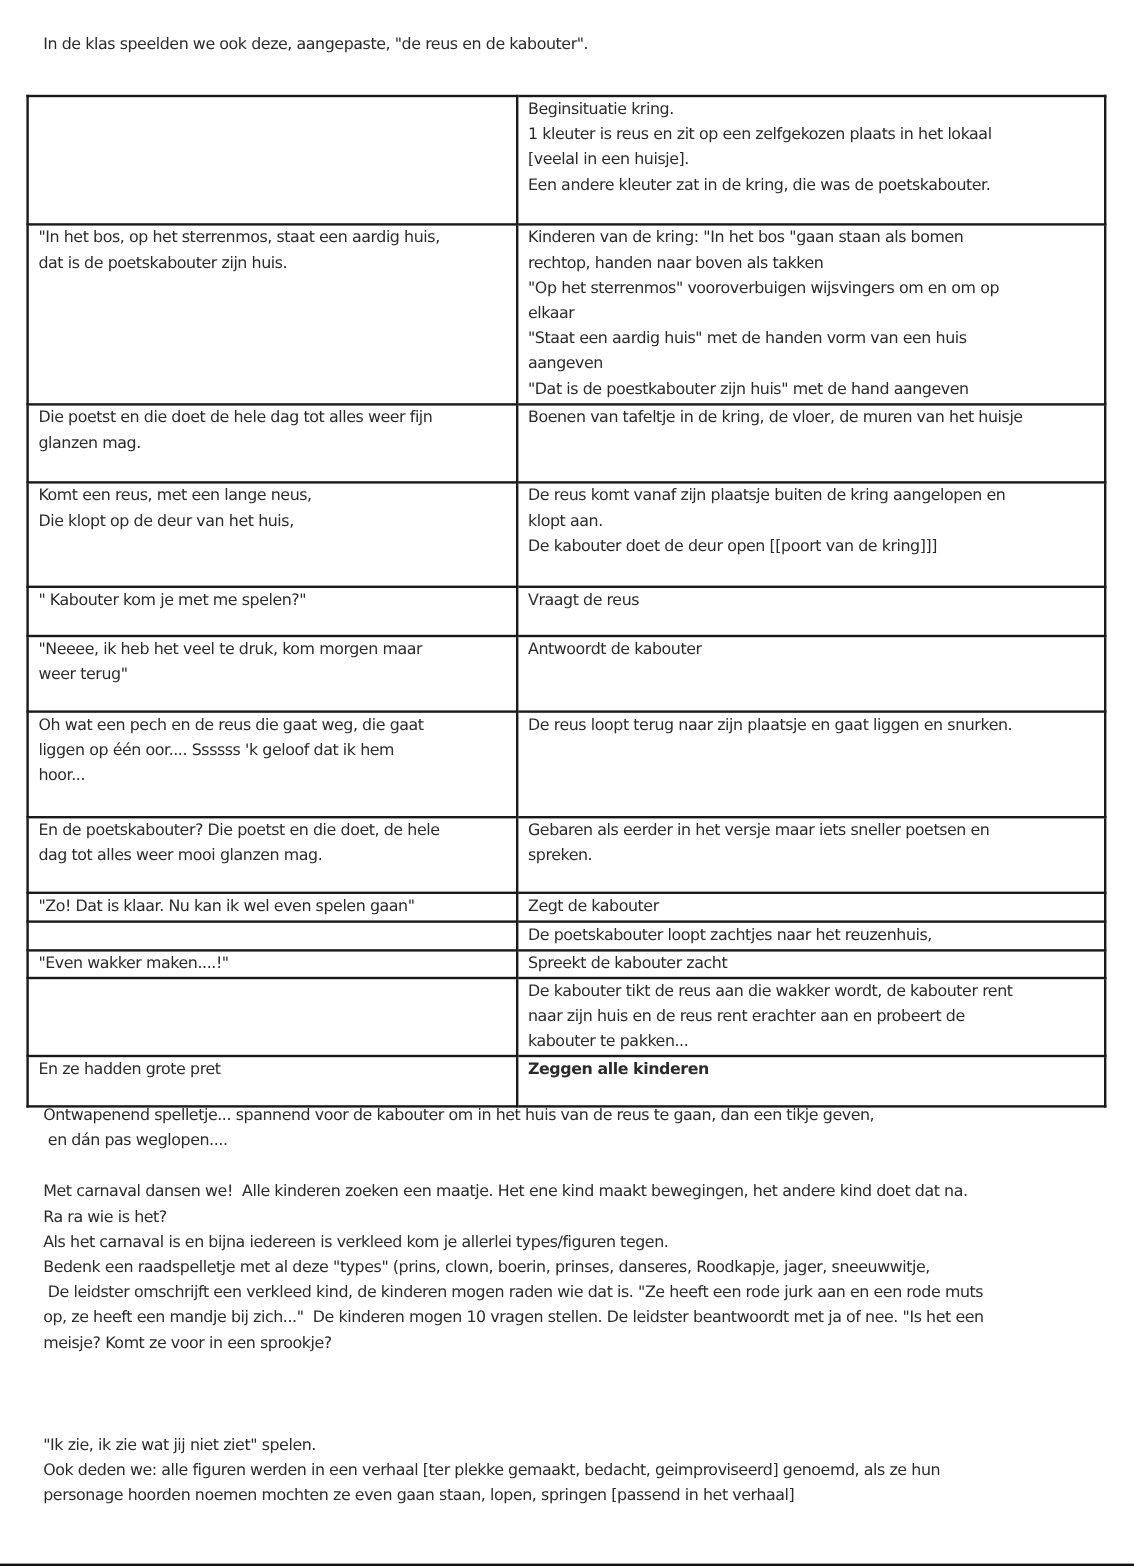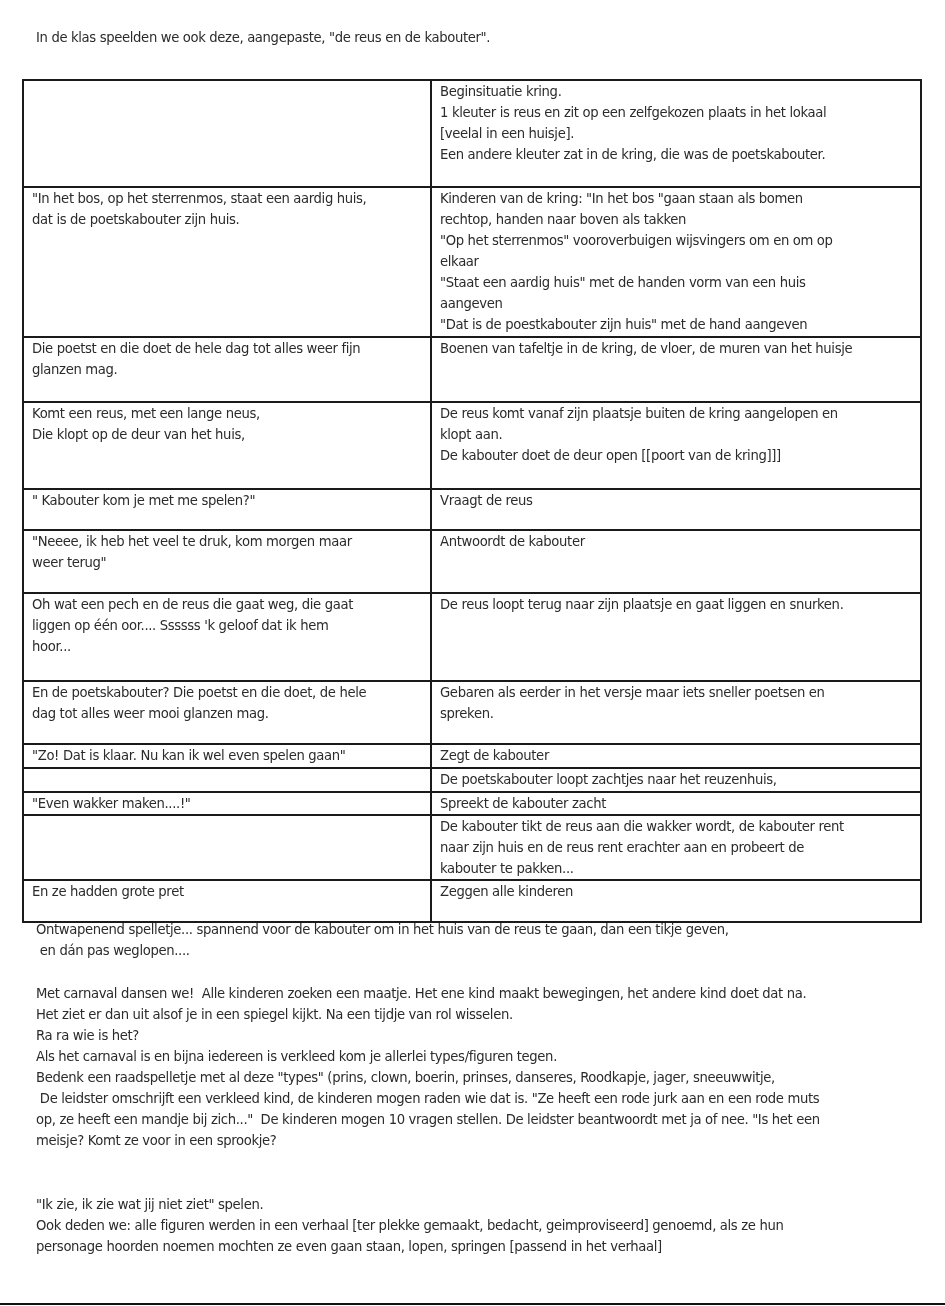--- a/index.html
+++ b/index.html
@@ -180,35 +180,34 @@
         <td class="col-b" style="height: 61px;">
           <span class="cell-line">De kabouter tikt de reus aan die wakker wordt, de kabouter rent</span>
           <span class="cell-line">naar zijn huis en de reus rent erachter aan en probeert de</span>
           <span class="cell-line">kabouter te pakken...</span>
         </td>
       </tr>
       <tr style="height: 42px;">
         <td class="col-a" style="height: 40px;">
           <span class="cell-line">En ze hadden grote pret</span>
         </td>
-        <td class="col-b" style="height: 40px;">
+        <td class="col-b" style="height: 40px; font-weight: bold;">
           <span class="cell-line">Zeggen alle kinderen</span>
         </td>
       </tr>
     </tbody>
 </table>
 
 <div class="after-table">
   <span class="p-line">Ontwapenend spelletje... spannend voor de kabouter om in het huis van de reus te gaan, dan een tikje geven,</span>
   <span class="p-line"> en dán pas weglopen....</span>
 </div>
 
 <div class="section" style="top:983px;">
   <span class="p-line">Met carnaval dansen we!  Alle kinderen zoeken een maatje. Het ene kind maakt bewegingen, het andere kind doet dat na.</span>
-  <span class="p-line">Het ziet er dan uit alsof je in een spiegel kijkt. Na een tijdje van rol wisselen.</span>
   <span class="p-line">Ra ra wie is het?</span>
   <span class="p-line">Als het carnaval is en bijna iedereen is verkleed kom je allerlei types/figuren tegen.</span>
   <span class="p-line">Bedenk een raadspelletje met al deze "types" (prins, clown, boerin, prinses, danseres, Roodkapje, jager, sneeuwwitje,</span>
   <span class="p-line"> De leidster omschrijft een verkleed kind, de kinderen mogen raden wie dat is. "Ze heeft een rode jurk aan en een rode muts</span>
   <span class="p-line">op, ze heeft een mandje bij zich..."  De kinderen mogen 10 vragen stellen. De leidster beantwoordt met ja of nee. "Is het een</span>
   <span class="p-line">meisje? Komt ze voor in een sprookje?</span>
 </div>
 
 <div class="section" style="top:1194px;">
   <span class="p-line">"Ik zie, ik zie wat jij niet ziet" spelen.</span>

